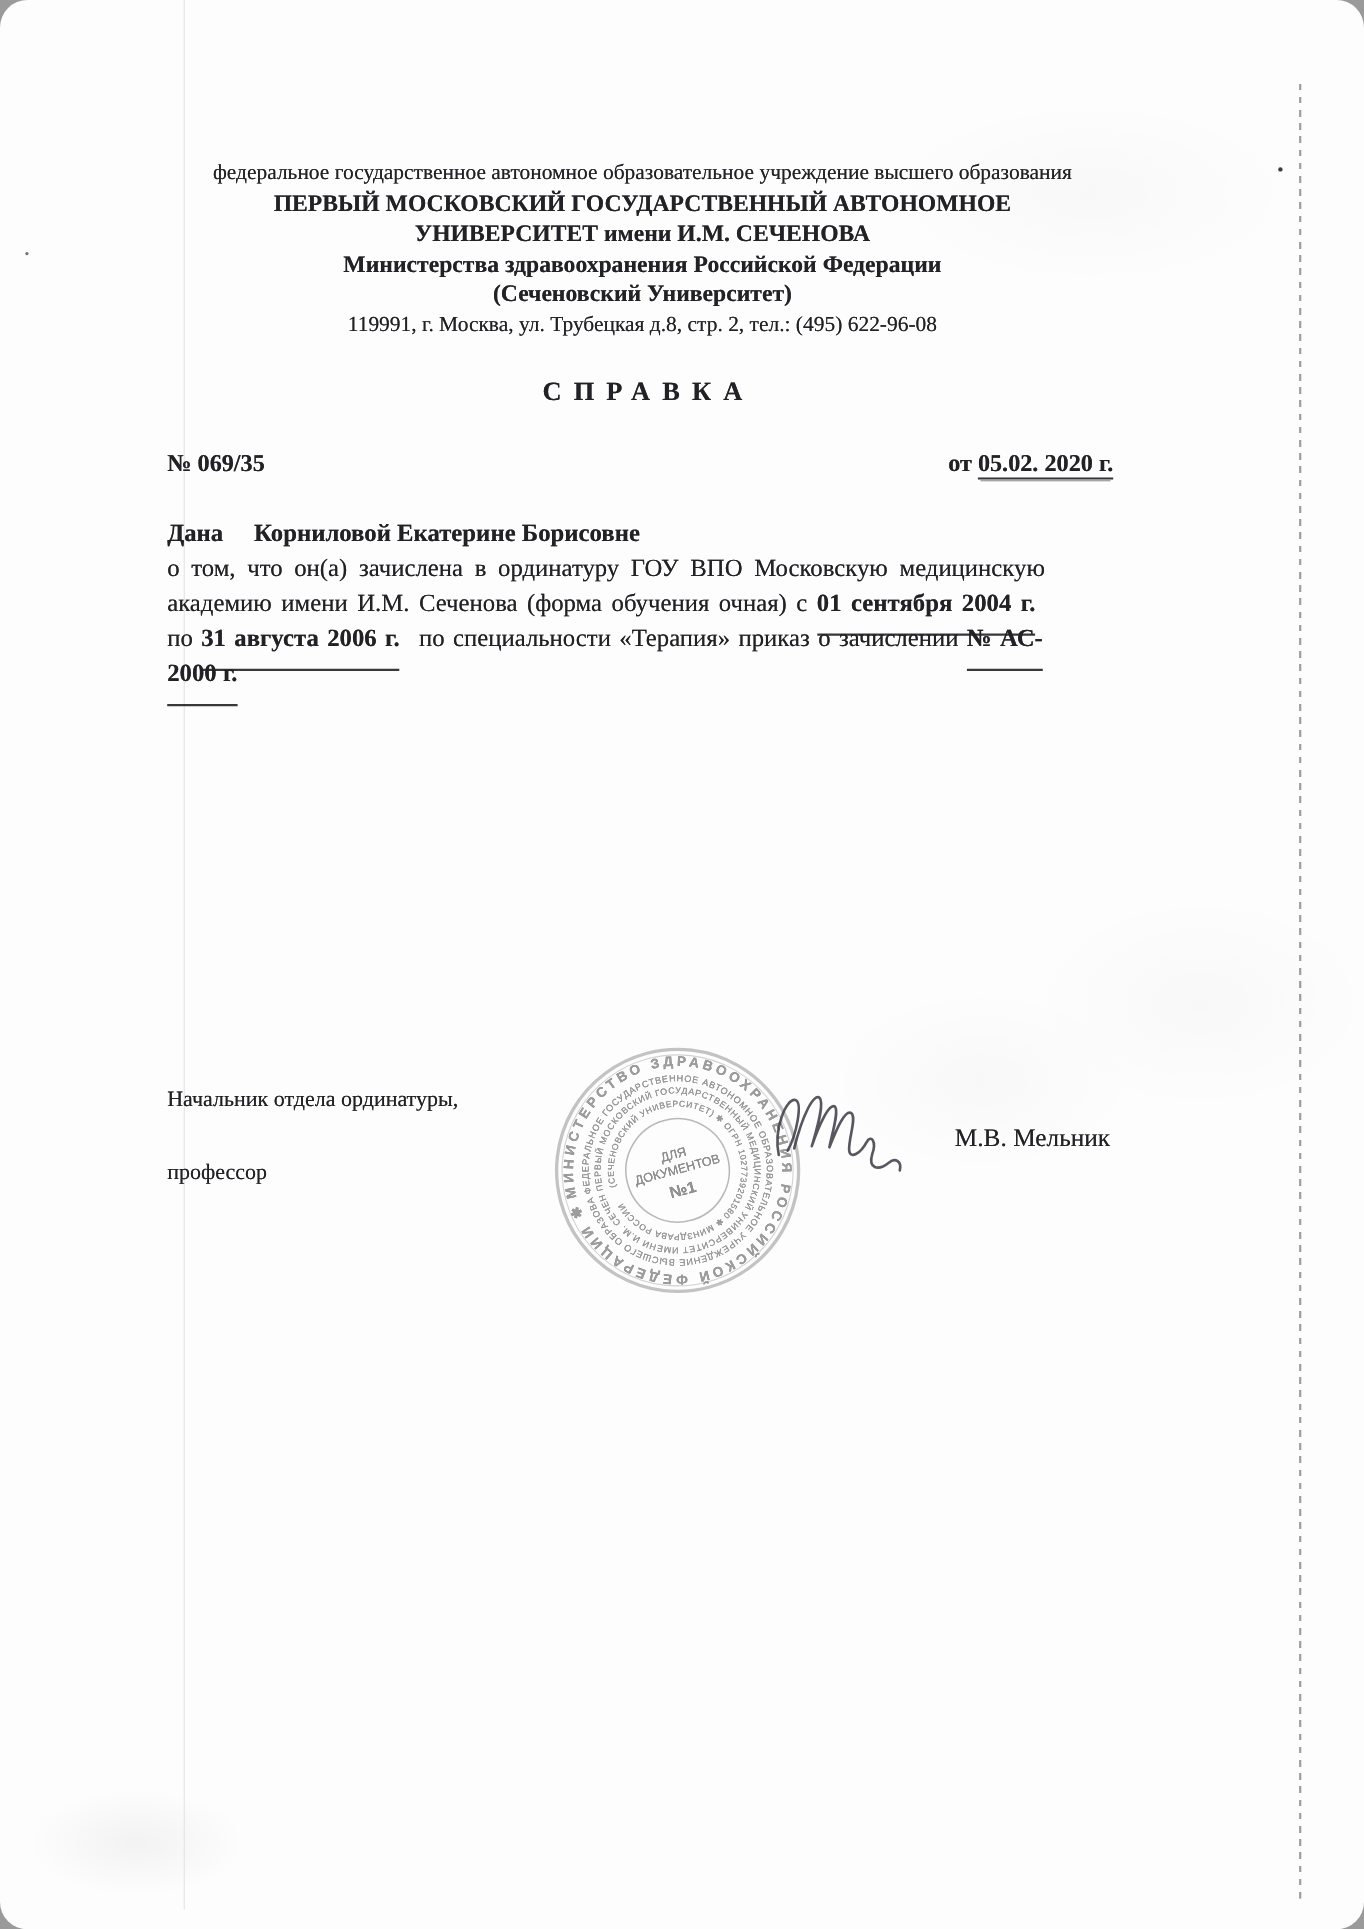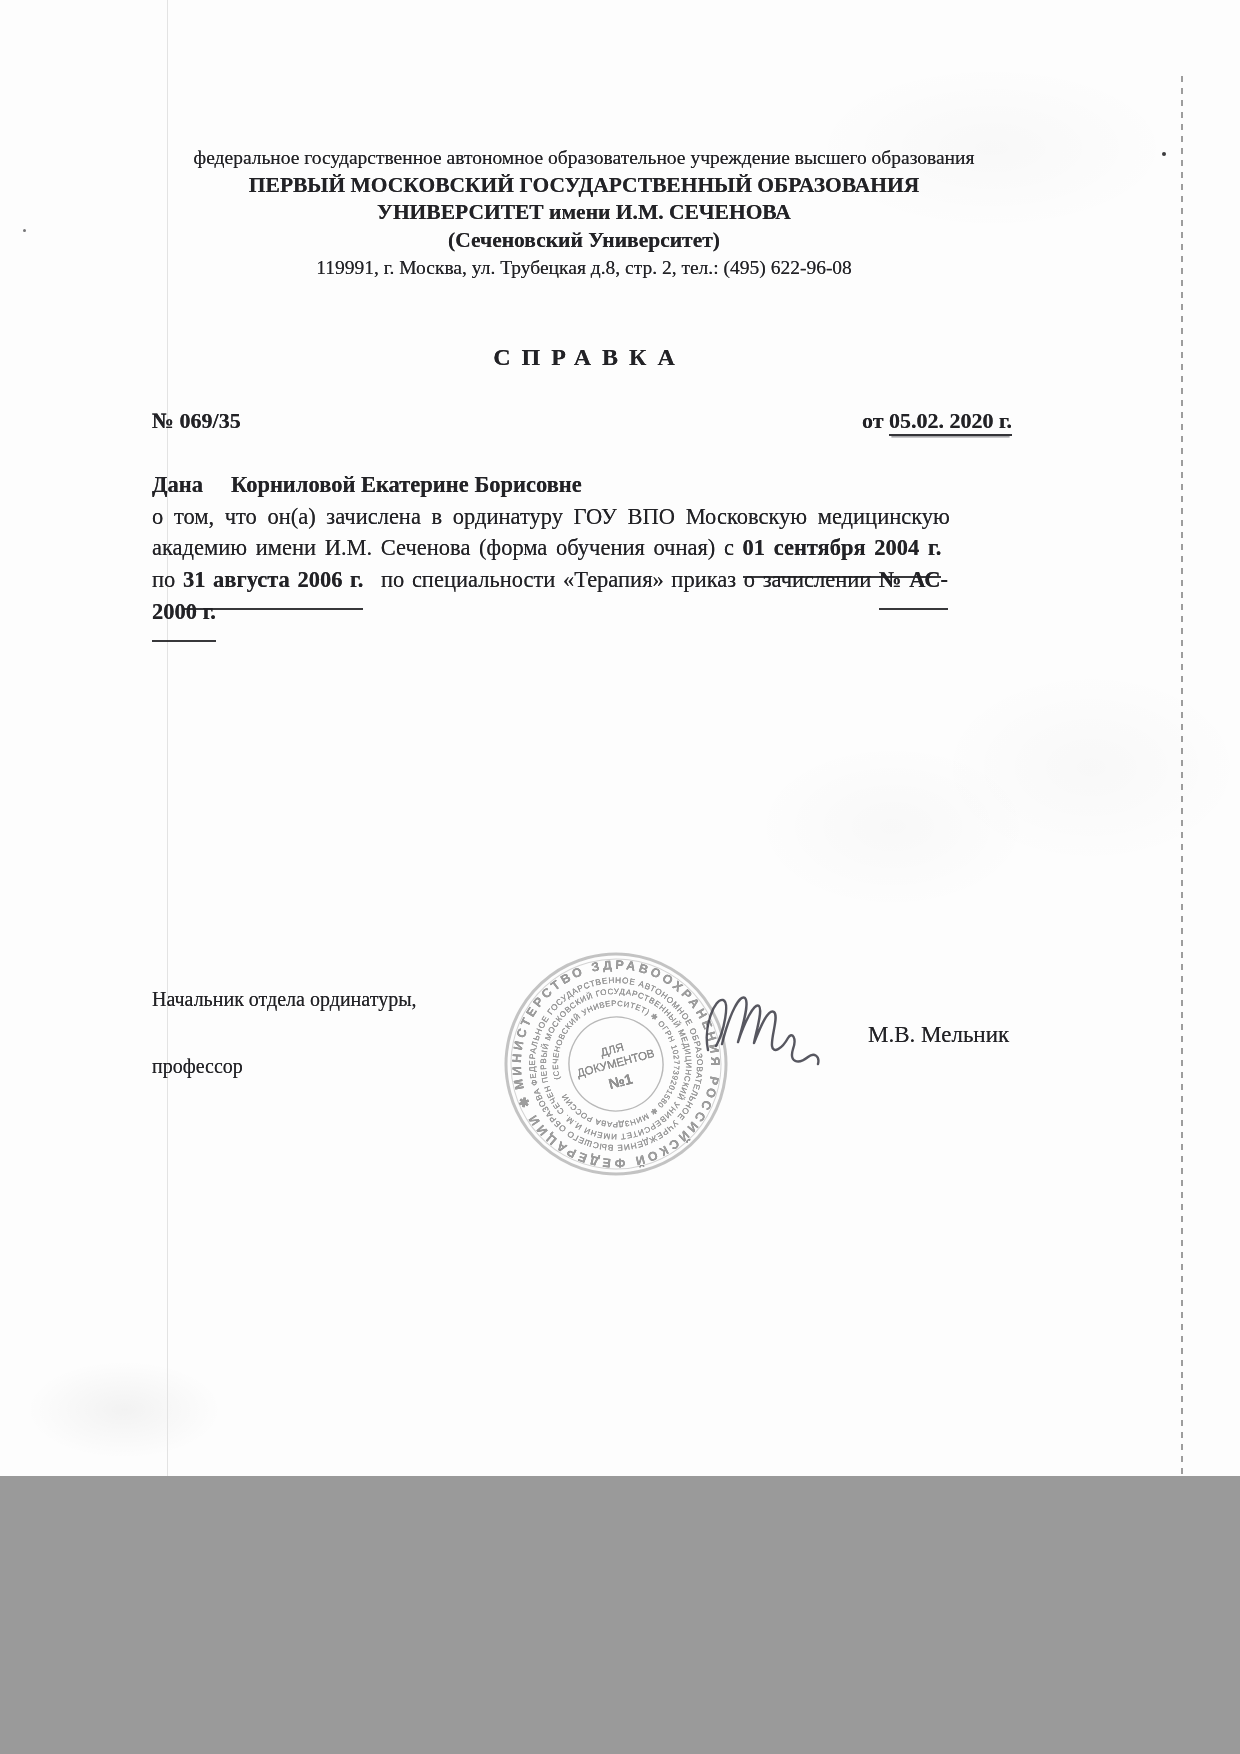--- a/index.html
+++ b/index.html
@@ -1,25 +1,25 @@
 <!DOCTYPE html>
 <html><head>
 <meta charset="utf-8">
 <style>
   html,body { margin:0; padding:0; background:#9a9a9a; }
   .page {
-    position:relative; width:1240px; height:1476px; margin:0 auto;
+    position:relative; width:1240px; height:1754px; margin:0 auto;
     background:
       radial-gradient(ellipse 140px 70px at 10% 95.5%, rgba(0,0,0,0.045), transparent 70%),
       radial-gradient(ellipse 220px 140px at 88% 52%, rgba(0,0,0,0.018), transparent 70%),
       radial-gradient(ellipse 260px 120px at 80% 10%, rgba(0,0,0,0.02), transparent 70%),
       radial-gradient(ellipse 200px 120px at 72% 56%, rgba(0,0,0,0.02), transparent 70%),
       #fdfdfd;
     font-family:"Liberation Serif","DejaVu Serif",serif;
-    color:#222226; overflow:hidden;
+    color:#222226; overflow:hidden;border-radius:25px;
   }
   .ink { text-shadow:0 0 0.6px rgba(25,25,28,0.75); }
   .scan-line-left { position:absolute; left:167px; top:0; width:1px; height:1736px; background:#e3e3e3; }
   .scan-line-right {
     position:absolute; left:1181px; top:76px; width:2px; height:1650px; opacity:0.55;
     background:repeating-linear-gradient(to bottom,#4e4e4e 0 6px, transparent 6px 12px);
   }
   .speck { position:absolute; border-radius:50%; background:#3c3c3e; }
   .speck.a { left:1162px; top:152px; width:4px; height:4px; }
   .speck.b { left:23px; top:229px; width:3px; height:3px; opacity:0.7; }
@@ -66,22 +66,23 @@
 
 <div class="page ink">
 
   <div class="scan-line-left"></div>
   <div class="scan-line-right"></div>
   <div class="speck a"></div>
   <div class="speck b"></div>
 
   <div class="header-block">
     <div class="h-reg">федеральное государственное автономное образовательное учреждение высшего образования</div>
-    <div class="h-bold">ПЕРВЫЙ МОСКОВСКИЙ ГОСУДАРСТВЕННЫЙ ОБРАЗОВАНИЯ</div>
+    <div class="h-bold">ПЕРВЫЙ МОСКОВСКИЙ ГОСУДАРСТВЕННЫЙ АВТОНОМНОЕ</div>
     <div class="h-bold">УНИВЕРСИТЕТ имени И.М. СЕЧЕНОВА</div>
+    <div class="h-bold">Министерства здравоохранения Российской Федерации</div>
     <div class="h-bold">(Сеченовский Университет)</div>
     <div class="h-addr">119991, г. Москва, ул. Трубецкая д.8, стр. 2, тел.: (495) 622-96-08</div>
   </div>
 
   <div class="doc-title">СПРАВКА</div>
 
   <div class="ref-row">
     <span>№ 069/35</span>
     <span>
       <span>от</span>

